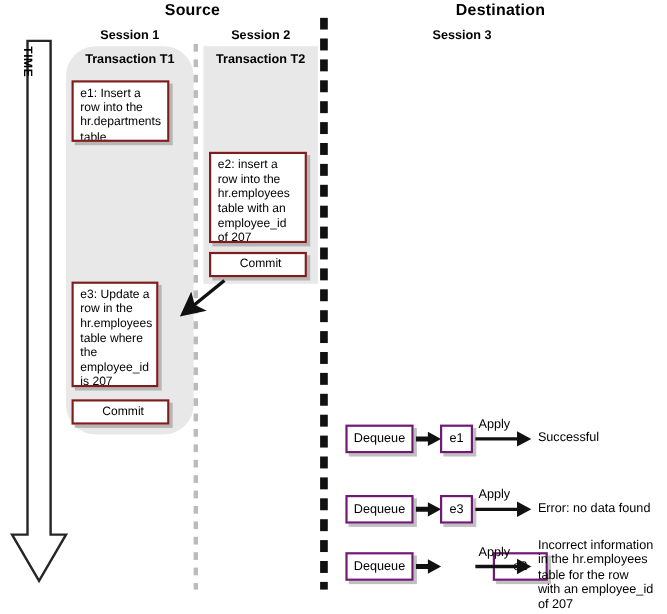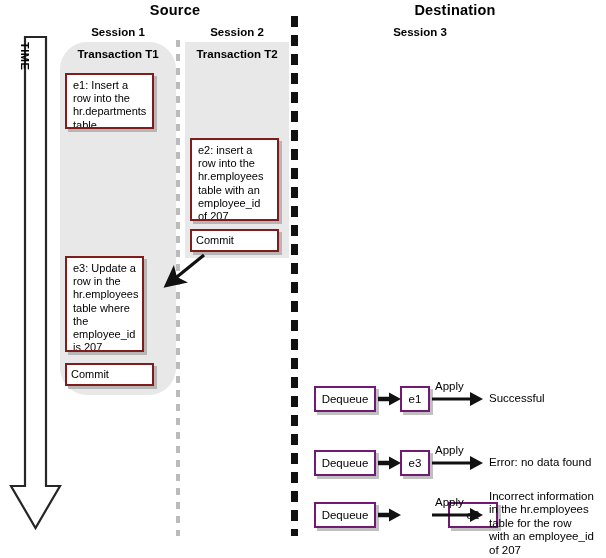--- a/index.html
+++ b/index.html
@@ -56,21 +56,21 @@
     box-shadow: 3px 3px 0 rgba(140,140,140,0.55);
     box-sizing: border-box;
     font-size: 11px;
     line-height: 13.2px;
     padding: 4px 5px 4px 6px;
     overflow: hidden;
   }
   .ev-box.commit {
     display: flex;
     align-items: center;
-    padding-left: 4px;
+    padding-left: 26px;
   }
 
   
   .dq-box, .e-box {
     background: #ffffff;
     border: 2px solid #701a75;
     box-shadow: 3px 3px 0 rgba(140,140,140,0.55);
     box-sizing: border-box;
     font-size: 11.5px;
     display: flex;

